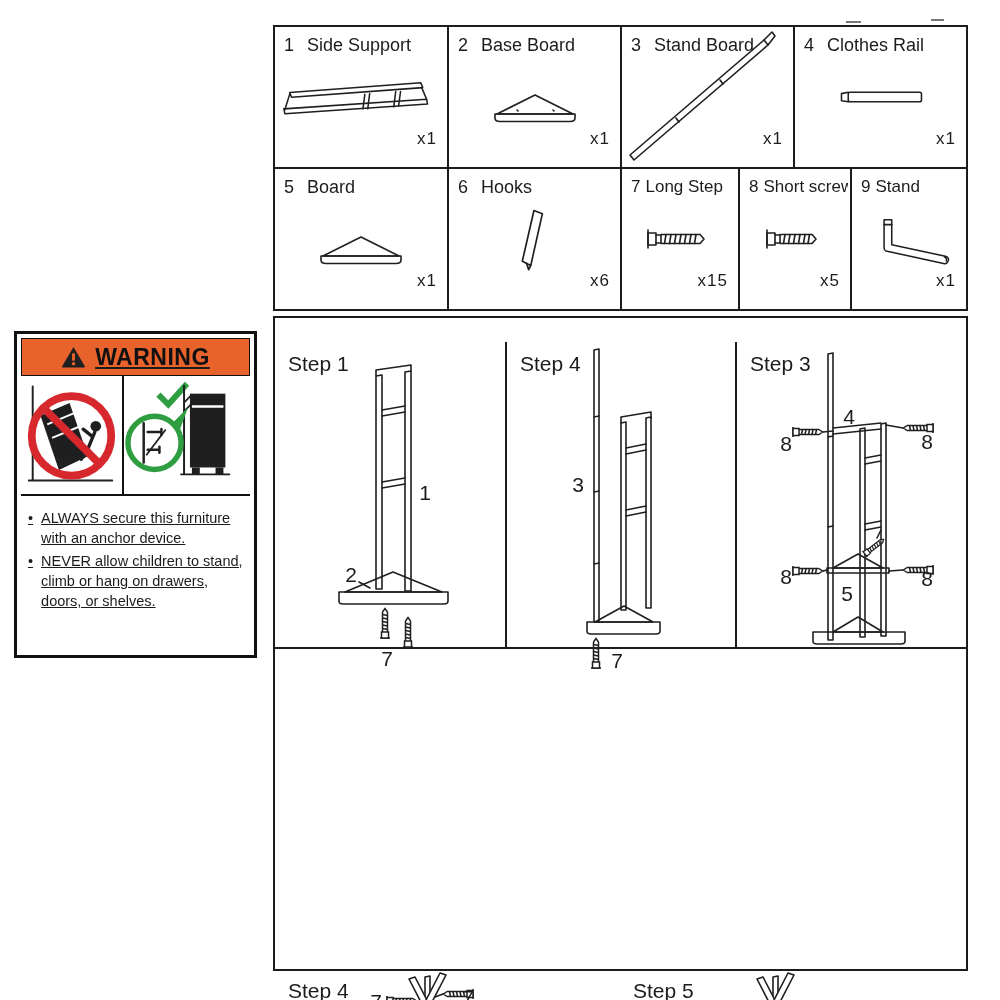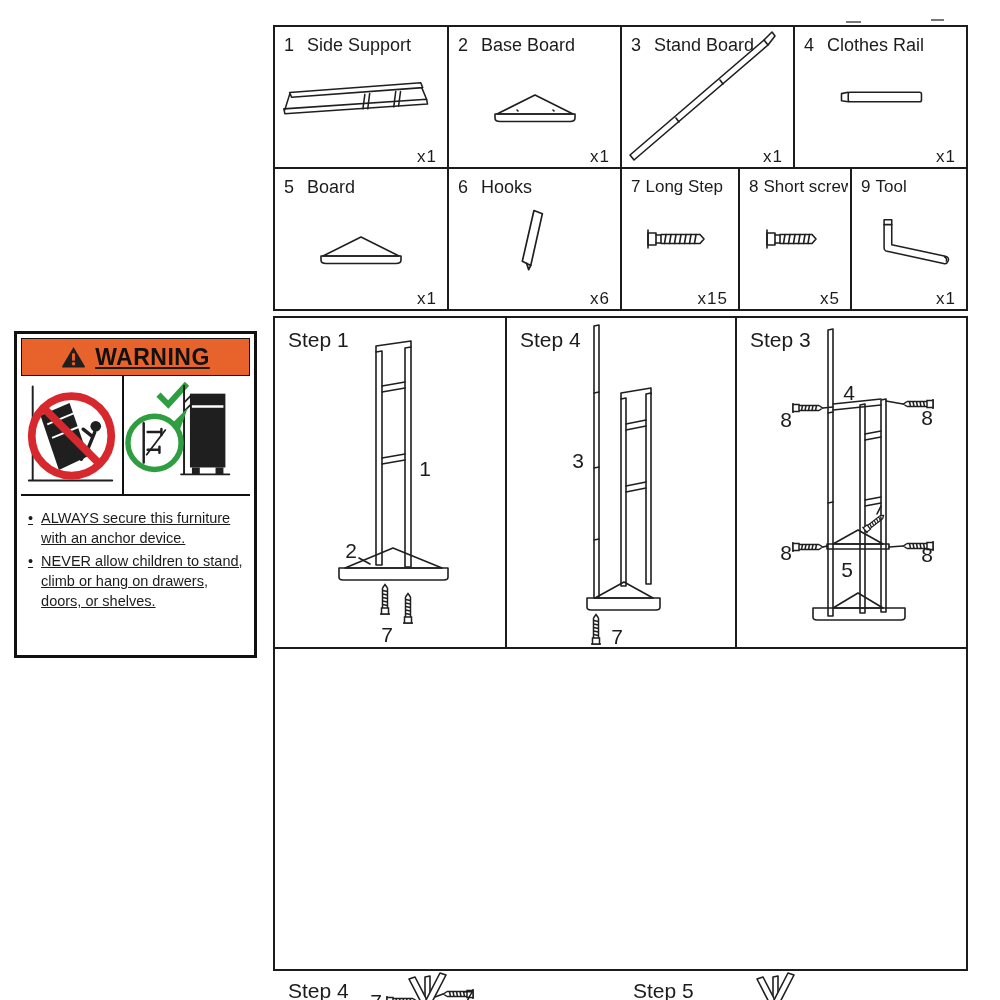--- a/index.html
+++ b/index.html
@@ -10,32 +10,32 @@
   .parts{position:absolute;left:273px;top:25px;width:695px;height:286px;
          border:2px solid #1c1c1c;box-sizing:border-box;display:flex;flex-direction:column;}
   .parts-row{display:flex;flex:1 1 0;min-height:0;border-bottom:2px solid #1c1c1c;}
   .parts-row:last-child{border-bottom:none;}
   .pcell{position:relative;border-right:2px solid #1c1c1c;box-sizing:border-box;flex:0 0 auto;}
   .pcell:last-child{border-right:none;flex:1 1 auto;}
   .w174{width:174px}.w173{width:173px}.w118{width:118px}.w112{width:112px}
   .part-head{position:absolute;top:8px;left:9px;right:2px;display:flex;align-items:baseline;
              font-size:18px;white-space:nowrap;overflow:hidden;}
   .gap-lg .part-head{gap:13px;} .gap-sm .part-head{gap:5px;font-size:17px;}
-  .part-qty{position:absolute;bottom:0;right:10px;font-size:17px;letter-spacing:1px;text-align:right;}
+  .part-qty{position:absolute;bottom:18px;right:10px;font-size:17px;letter-spacing:1px;text-align:right;}
   .part-art{position:absolute;inset:0;display:flex;align-items:center;justify-content:center;}
   .part-art.low{transform:translateY(8px);}
   .part-art.full{align-items:stretch;justify-content:stretch;}
 
   
   .steps{position:absolute;left:273px;top:316px;width:695px;height:655px;
          border:2px solid #1c1c1c;box-sizing:border-box;display:flex;flex-direction:column;}
   .steps-row{display:flex;border-bottom:2px solid #1c1c1c;}
   .steps-row.r1{height:331px;box-sizing:border-box;}
   .steps-row.r2{flex:1 1 auto;border-bottom:none;align-items:flex-end;}
-  .scell{position:relative;border-right:2px solid #1c1c1c;box-sizing:border-box;flex:0 0 auto;}
+  .scell{position:relative;border-right:2px solid #1c1c1c;box-sizing:border-box;flex:0 0 auto;margin-top:24px;}
   .scell:last-child{border-right:none;flex:1 1 auto;}
   .sw232{width:232px}.sw230{width:230px}.sw345{width:345px}
   .step-label{position:absolute;top:10px;left:13px;font-size:21px;}
   .callout{position:absolute;transform:translate(-50%,-50%);font-size:21px;line-height:1;}
   .scell svg.diagram{position:absolute;left:0;top:0;}
 
   
   .warning{position:absolute;left:14px;top:331px;width:243px;height:327px;
            border:3px solid #111;box-sizing:border-box;background:#fff;text-decoration:underline;}
   .warn-header{margin:4px 4px 0 4px;height:36px;background:var(--accent-orange,#E8622B);
@@ -219,21 +219,21 @@
               <path d="M25,9.5 L23.5,18.5 M30,9.5 L28.5,18.5 M35,9.5 L33.5,18.5 M40,9.5 L38.5,18.5 M45,9.5 L43.5,18.5 M49.5,9.5 L48,18.5"></path>
             </g>
           </svg>
         </div>
         <div class="part-qty">x5</div>
       </div>
 
       <div class="pcell gap-sm">
         <div class="part-head">
             <span>9</span>
-            <span>Tool</span>
+            <span>Stand</span>
           </div>
         <div class="part-art">
           <svg width="92" height="54" viewBox="0 0 96 56">
             <g class="ln">
               <path d="M22,8 L30,8 L30,34 L86,46 Q90,47 89,50.5 L88.5,51.5 Q87.5,54.5 84,53.5 L24,40.5 Q22,40 22,37.5 Z"></path>
               <path d="M22,13 L30,13 M85,46.5 Q88,48 87,51"></path>
             </g>
           </svg>
         </div>
         <div class="part-qty">x1</div>

